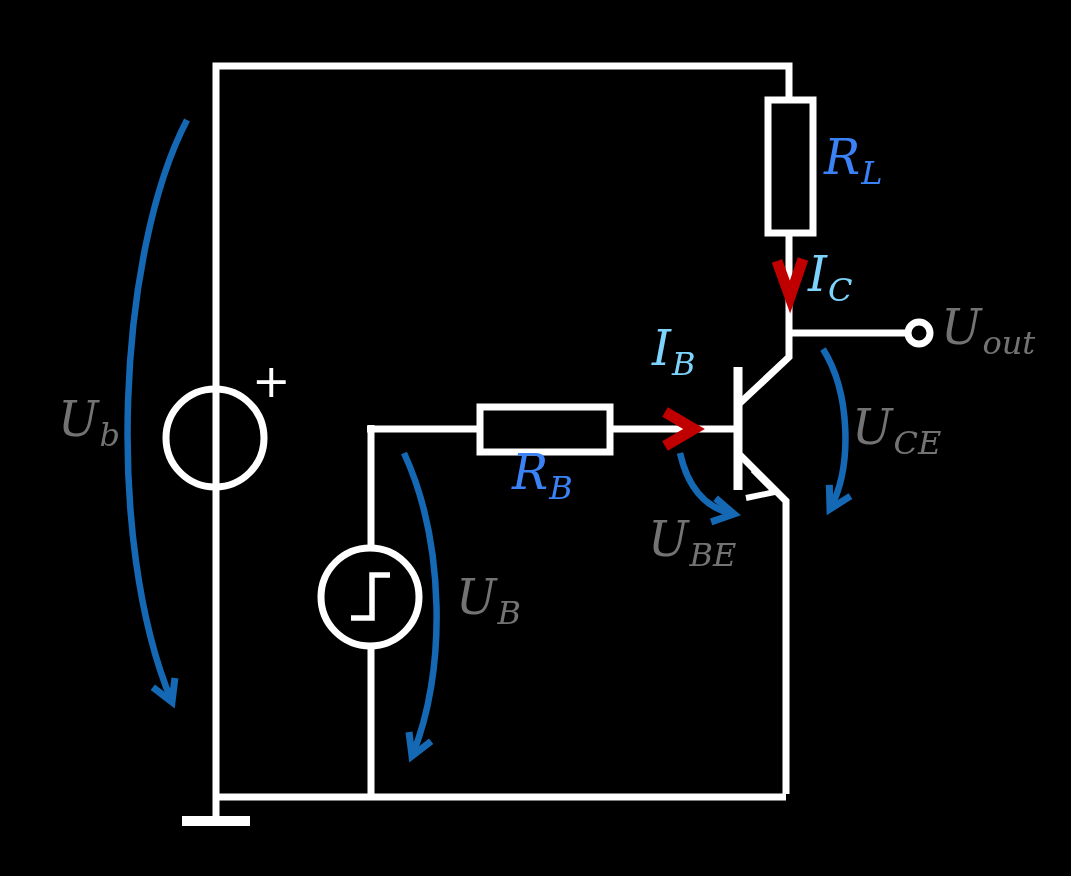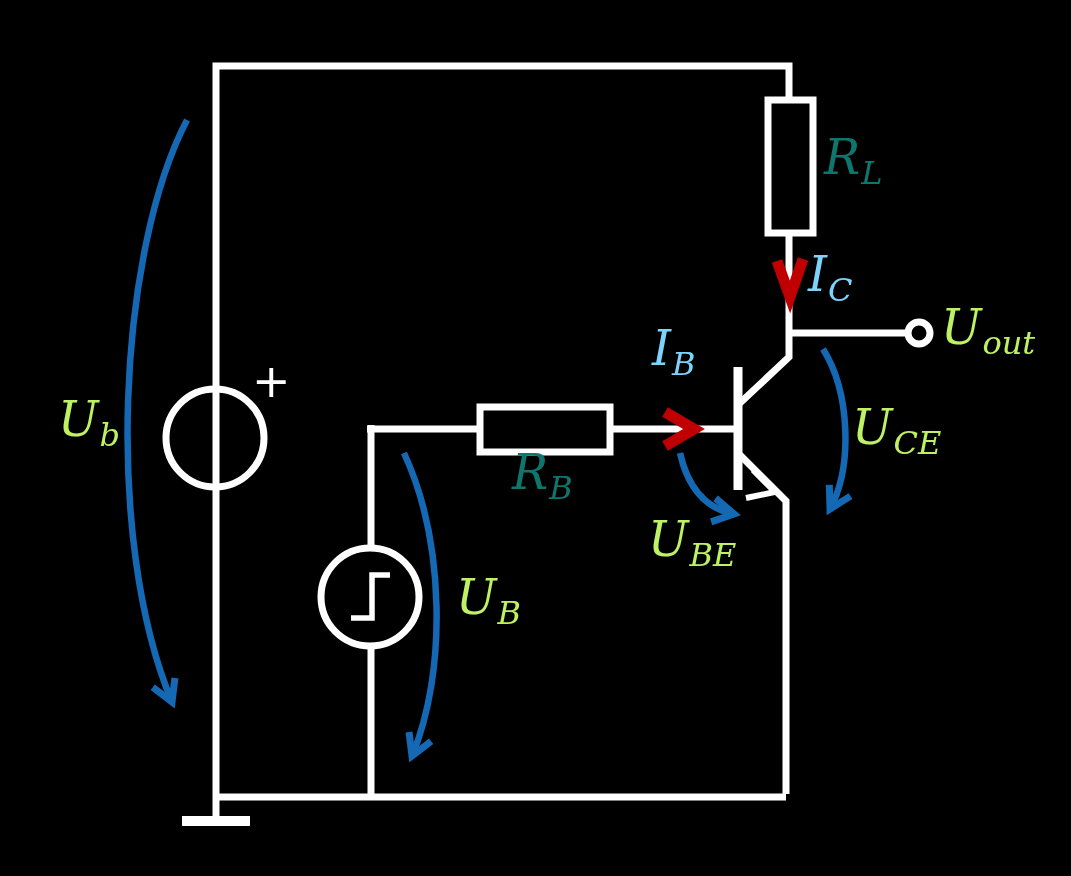--- a/index.html
+++ b/index.html
@@ -18,23 +18,23 @@
     line-height:1;
     white-space:nowrap;
     letter-spacing:0;
   }
   .label .sub{
     display:inline-block;
     font-size:32px;
     transform:translateY(0.32em);
     margin-left:1px;
   }
-  .blue{color:#bef264;}
+  .blue{color:#737373;}
   .red{color:#7dd3fc;font-style:italic;}
-  .white{color:#0f766e;}
+  .white{color:#3b82f6;}
   .plus{
     position:absolute;
     font-family:"DejaVu Sans","Liberation Sans",sans-serif;
     font-style:normal;
     font-size:46px;
     line-height:1;
     color:#fff;
   }
 </style>
 </head>

